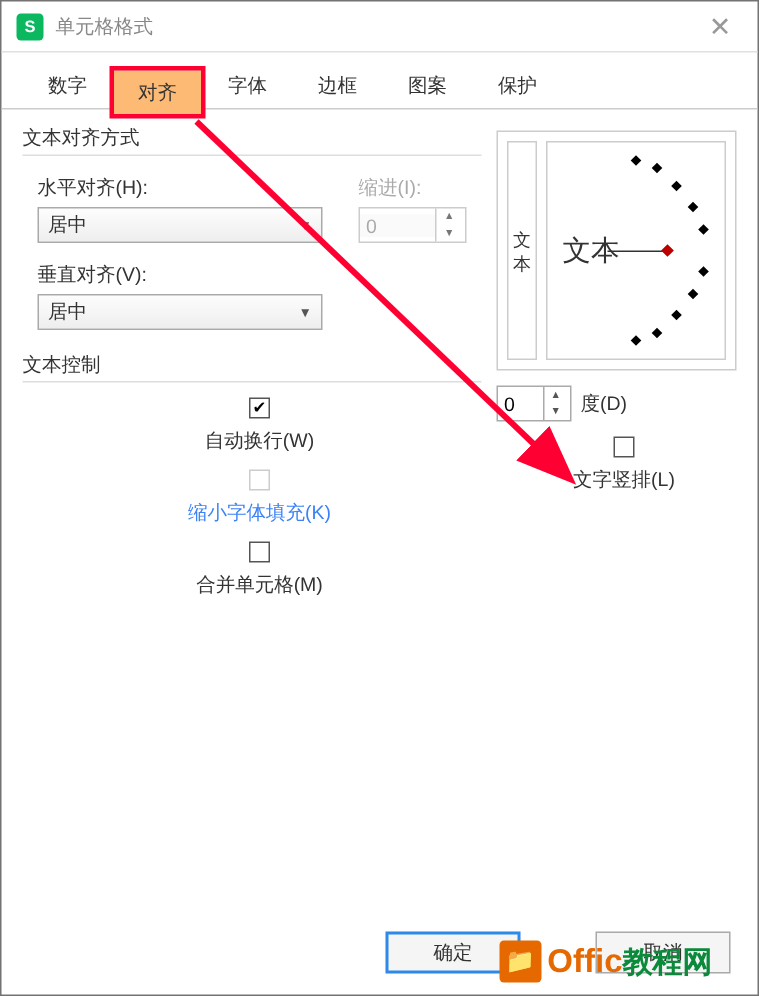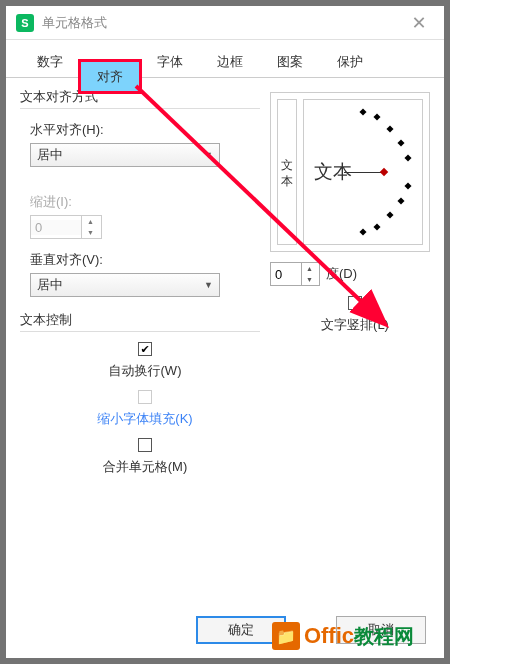--- a/index.html
+++ b/index.html
@@ -1,36 +1,36 @@
 <!DOCTYPE html>
 <html><head>
   <meta charset="utf-8">
   <style>
     * { box-sizing: border-box; margin: 0; padding: 0; }
     body { font-family: "Microsoft YaHei", sans-serif; font-size: 13px; color: #333; }
-    .dialog { width: 450px; height: 664px; background: #fff; border: 6px solid #737373; position: relative; }
+    .dialog { width: 506px; height: 664px; background: #fff; border: 1px solid #737373; position: relative; }
     .titlebar { height: 34px; display: flex; align-items: center; padding: 0 10px; border-bottom: 1px solid #e0e0e0; }
     .app-icon { width: 18px; height: 18px; background: #0bb860; border-radius: 3px; margin-right: 8px; display: flex; align-items: center; justify-content: center; }
     .app-icon::before { content: "S"; color: #fff; font-size: 11px; font-weight: bold; }
     .title-text { color: #888; font-size: 13px; }
     .close-btn { margin-left: auto; width: 30px; height: 30px; display: flex; align-items: center; justify-content: center; color: #999; font-size: 18px; cursor: pointer; }
     .tabs { display: flex; padding: 6px 14px 0 14px; border-bottom: 1px solid #ccc; align-items: center; }
     .tab { padding: 6px 16px; border: 1px solid transparent; border-bottom: none; cursor: pointer; font-size: 13px; }
-    .tab.active { border-color: #ccc; background: #7dd3fc; position: relative; top: 15px; }
+    .tab.active { border-color: #ccc; background: #fdba74; position: relative; top: 5px; }
     .tab.highlight { outline: 3px solid #ff0033; outline-offset: -1px; z-index: 5; }
     .body { padding: 10px 14px; display: flex; position: relative; }
     .left-col { flex: 1; padding-right: 10px; }
     .right-col { width: 160px; }
     .fieldset { border: none; margin-bottom: 14px; }
     .legend { font-size: 13px; color: #333; margin-bottom: 6px; padding-bottom: 2px; border-bottom: 1px solid #ddd; }
     .row { margin: 6px 0 6px 10px; }
     .label { display: block; margin-bottom: 4px; font-size: 13px; }
     .select { width: 190px; height: 24px; border: 1px solid #aaa; background: linear-gradient(#fdfdfd,#eee); padding: 0 6px; display: flex; align-items: center; justify-content: space-between; cursor: pointer; }
     .select .caret { font-size: 9px; color: #555; }
-    .indent-row { display: flex; gap: 14px; flex-direction: column; }
+    .indent-row { display: flex; gap: 14px; }
     .indent-block { }
     .indent-label { color: #aaa; }
     .spinner { width: 72px; height: 24px; border: 1px solid #ccc; display: flex; align-items: center; }
     .spinner input { border: none; width: 50px; padding: 0 4px; font-size: 13px; color: #aaa; outline: none; }
     .spinner .spins { width: 18px; display: flex; flex-direction: column; border-left: 1px solid #ccc; }
     .spinner .spins span { height: 11px; font-size: 7px; display: flex; align-items: center; justify-content: center; color: #777; cursor: pointer; }
     .checkline { display: flex; align-items: center; gap: 6px; margin: 10px 0 10px 10px; font-size: 13px; flex-direction: column; }
     .chk { width: 14px; height: 14px; border: 1px solid #555; display: inline-flex; align-items: center; justify-content: center; font-size: 11px; line-height: 1; }
     .chk.checked::before { content: "✔"; color: #000; font-size: 11px; }
     .checkline.disabled { color: #3b82f6; }

